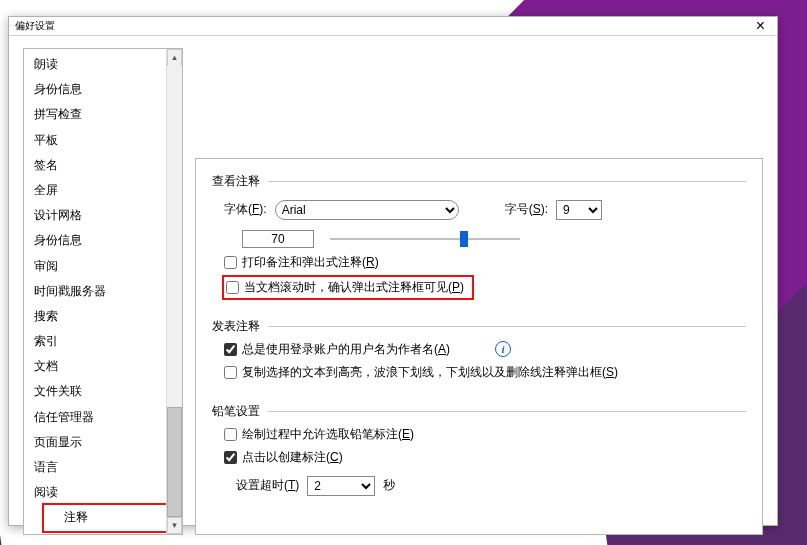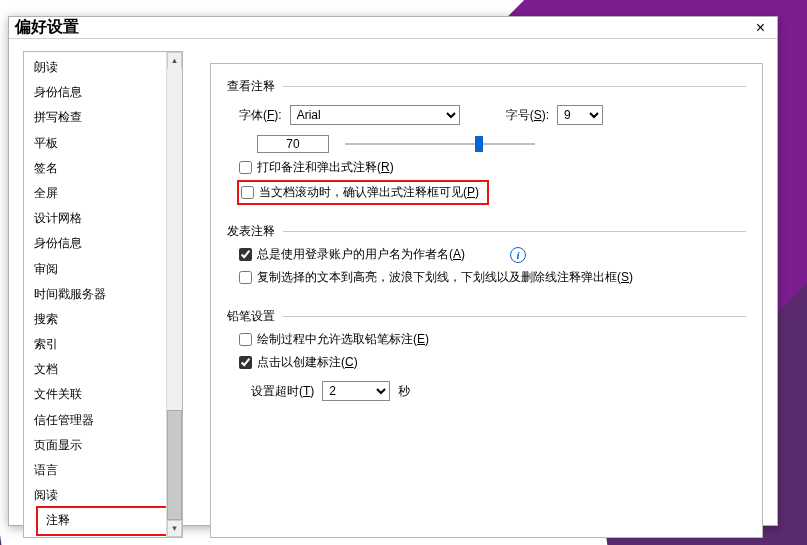--- a/index.html
+++ b/index.html
@@ -50,53 +50,54 @@
   display: flex;
   flex-direction: column;
 }
 .titlebar {
   height: 26px;
   border-bottom: 1px solid #d0d0d0;
   display: flex;
   align-items: center;
   padding: 0 6px;
 }
-.titlebar-title { flex: 1; font-size: 16px; font-weight: bold; }
+.titlebar-title { flex: 1; font-size: 10px; }
 .close-x {
   font-size: 16px;
   font-family: Arial, sans-serif;
   cursor: pointer;
   padding: 0 6px;
 }
 .body {
   flex: 1;
   display: flex;
   padding: 12px 14px 8px 14px;
-  gap: 27px;
+  gap: 12px;
+  align-items: flex-end;
 }
 .sidebar {
   width: 160px;
   border: 1px solid #b8b8b8;
   background: #fff;
   position: relative;
   overflow: hidden;
 }
 .sidebar-inner {
   padding: 3px 0;
 }
 .side-item {
   padding: 3px 10px;
   font-size: 12px;
   cursor: pointer;
   line-height: 1.6;
 }
 .side-item.selected {
   border: 2px solid #e11;
-  margin: -2px 2px -2px 12px;
-  padding: 3px 8px;
+  margin: -2px 2px -2px 18px;
+  padding: 3px 20px;
 }
 .scrollbar {
   position: absolute;
   right: 0;
   top: 0;
   width: 16px;
   height: 100%;
   background: #f0f0f0;
   border-left: 1px solid #ddd;
 }
@@ -146,21 +147,21 @@
   gap: 8px;
 }
 .lbl { white-space: nowrap; }
 .underline-key { text-decoration: underline; }
 select {
   font-size: 12px;
   background: #fff;
   border: 1px solid #888;
   padding: 1px 2px;
 }
-select.font { width: 170px; }
+select.font { width: 184px; border-radius: 10px; }
 select.num { width: 46px; }
 select.timeout { width: 68px; }
 .label-fontsize { margin-left: 38px; }
 input[type=text].opacity {
   width: 72px;
   text-align: center;
   font-size: 12px;
   border: 1px solid #888;
   padding: 1px 2px;
   margin-left: 18px;

